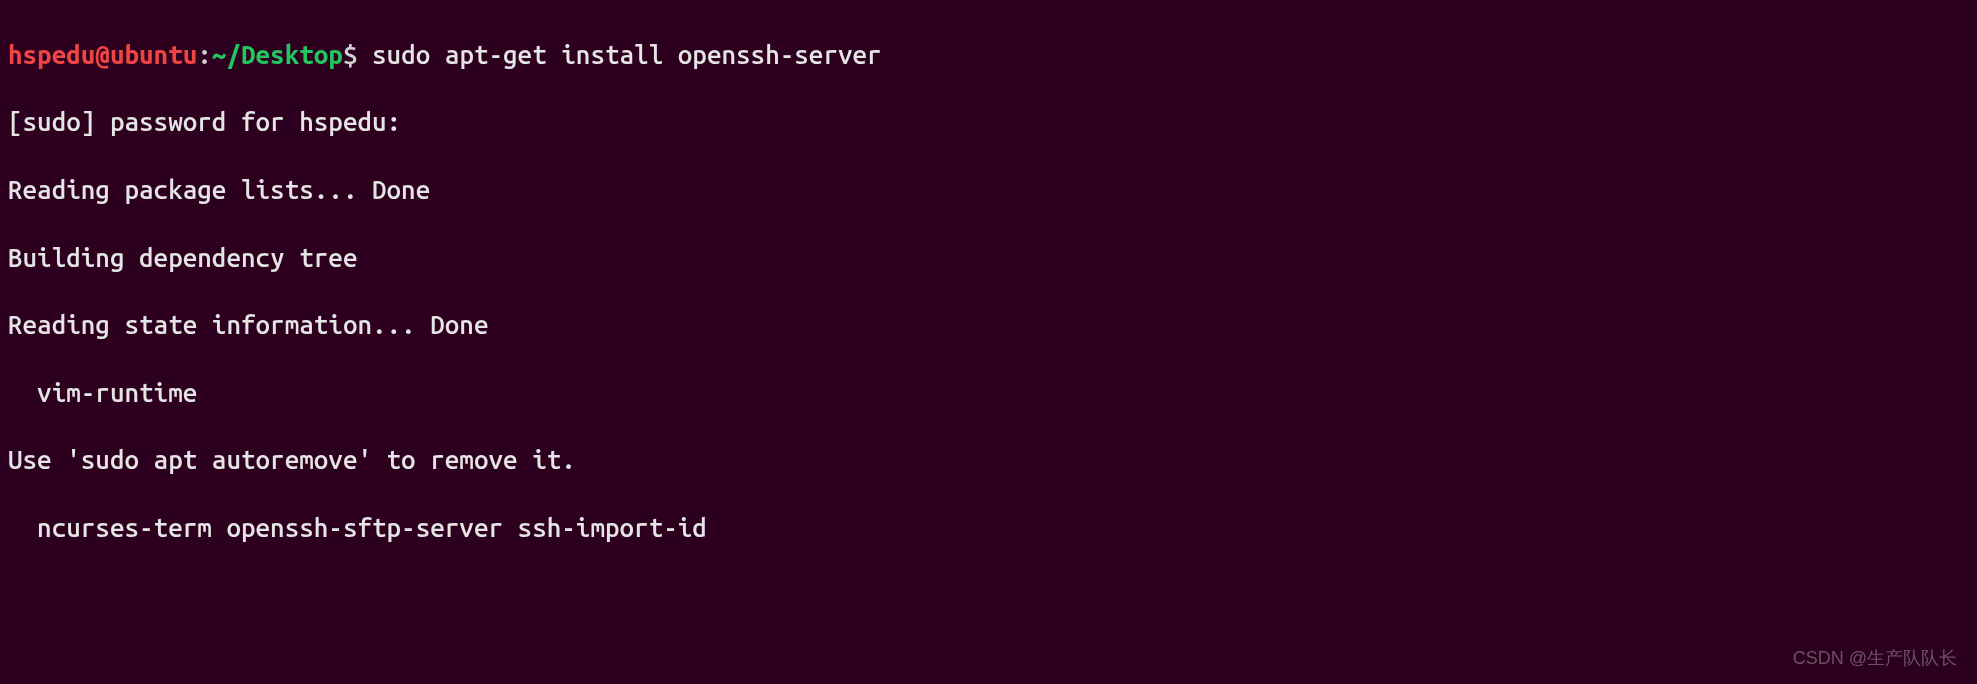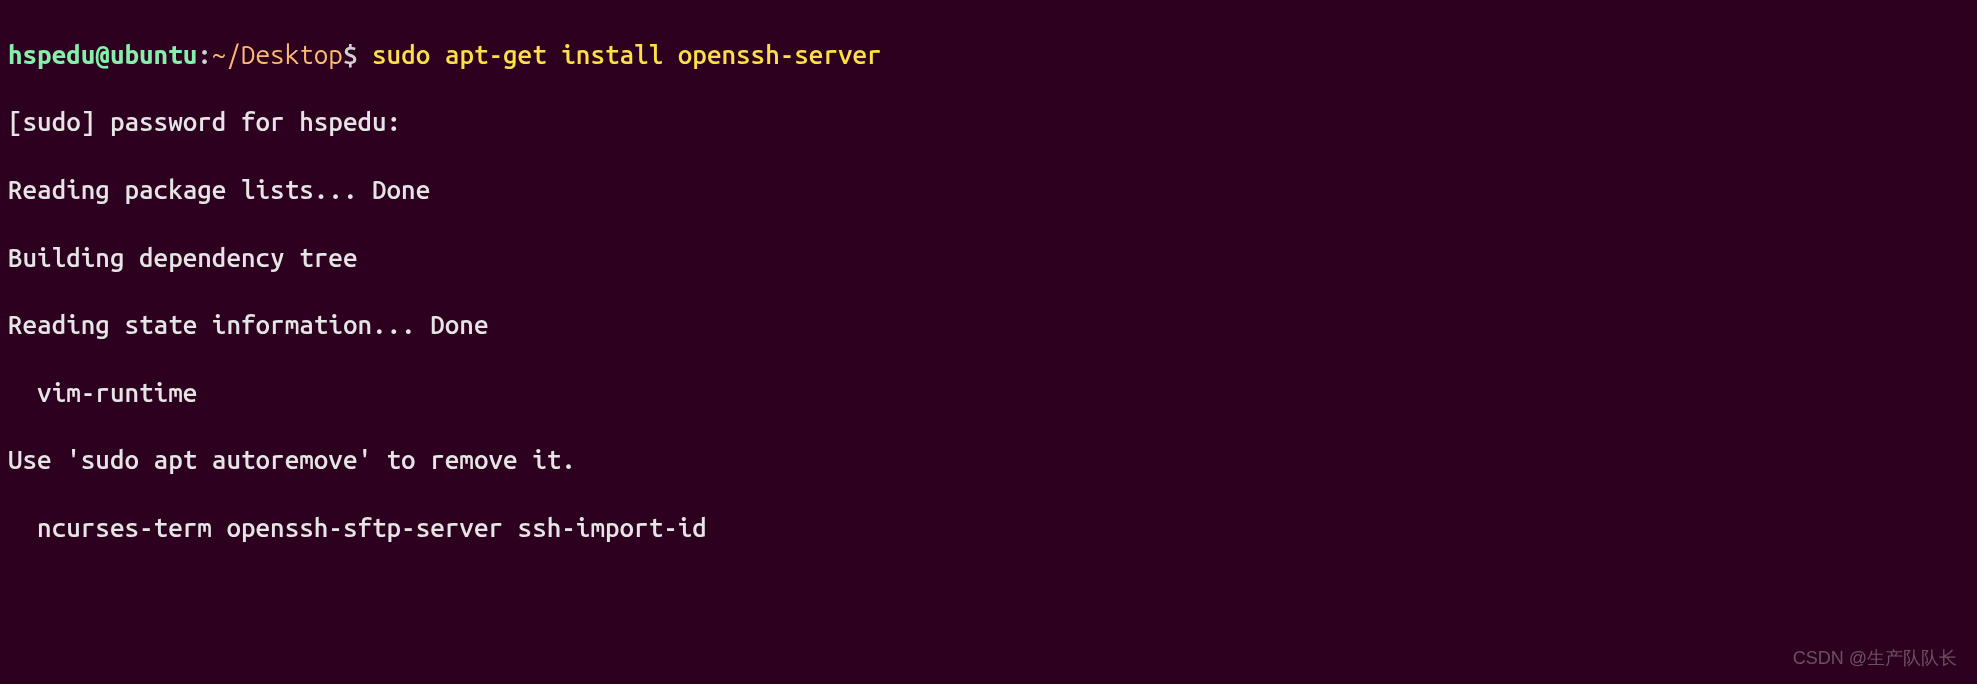--- a/index.html
+++ b/index.html
@@ -17,35 +17,35 @@
       height: 684px;
       padding: 4px 8px;
       position: relative;
       overflow: hidden;
       font-weight: 500;
     }
     .terminal {
       white-space: pre;
     }
     .user-host {
-      color: #86efac;
+      color: #ef4444;
       font-weight: bold;
     }
     .colon {
       color: #d0d0d0;
     }
     .path {
-      color: #fdba74;
-      font-weight: normal;
+      color: #22c55e;
+      font-weight: bold;
     }
     .dollar {
       color: #d0d0d0;
     }
     .command {
-      color: #fde047;
+      color: #e5e5e5;
     }
     .output {
       color: #e5e5e5;
     }
     .watermark {
       position: absolute;
       bottom: 14px;
       right: 20px;
       font-size: 18px;
       color: rgba(200, 200, 200, 0.4);

